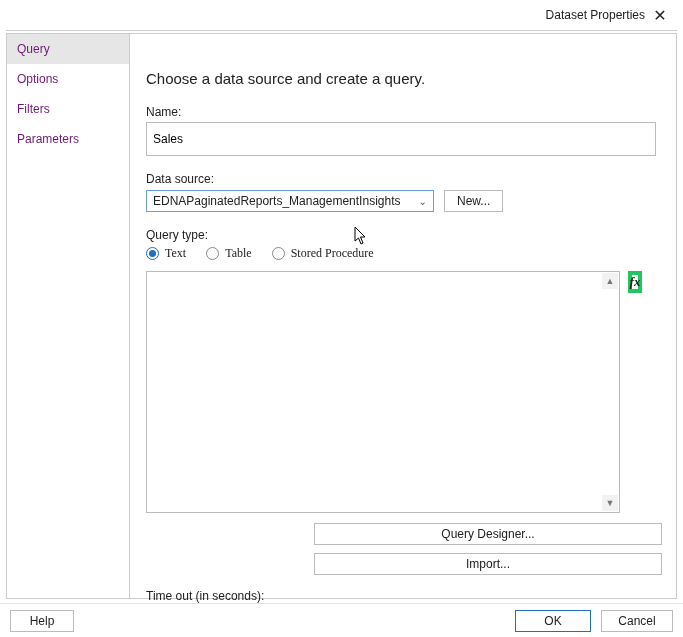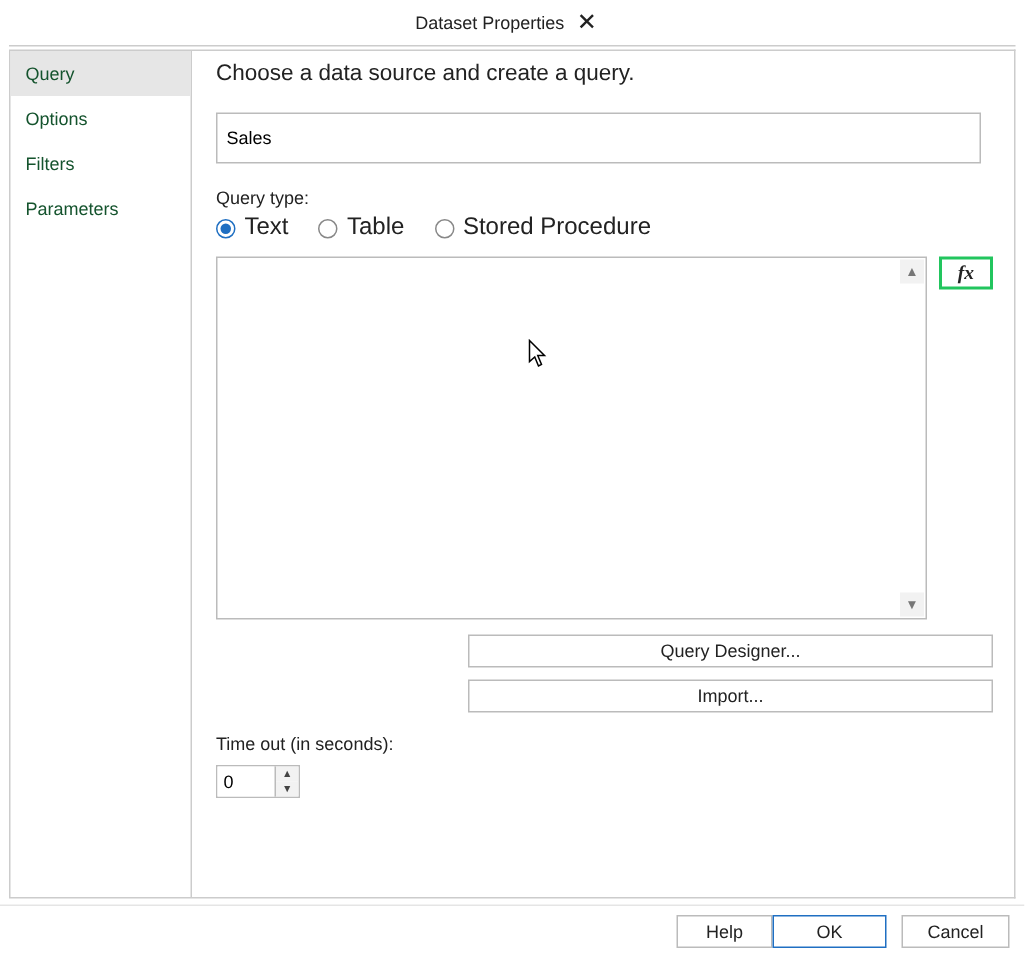--- a/index.html
+++ b/index.html
@@ -12,21 +12,21 @@
     width: 683px;
     height: 637px;
     overflow: hidden;
     position: relative;
   }
   .titlebar {
     height: 30px;
     padding: 11px 8px;
     display: flex;
     align-items: center;
-    justify-content: center;
+    justify-content: flex-end;
     font-size: 12px;
   }
   .titlebar .title { font-weight: 400; }
   .close-x {
     font-size: 16px;
     width: 30px;
     text-align: center;
     cursor: default;
     font-family: sans-serif;
   }
@@ -37,31 +37,31 @@
     padding: 2px 6px 0 6px;
   }
   .sidebar {
     width: 124px;
     border: 1px solid #ccc;
     background: #fff;
   }
   .sidebar-item {
     padding: 8px 10px;
     font-size: 12px;
-    color: #14532d;
+    color: #701a75;
     cursor: default;
   }
   .sidebar-item.active {
     background: #e6e6e6;
   }
   .content {
     flex: 1;
     border: 1px solid #ccc;
     border-left: none;
-    padding: 0 14px 10px 16px;
+    padding: 30px 14px 10px 16px;
     position: relative;
   }
   .heading {
     font-size: 15px;
     margin: 6px 0 18px 0;
   }
   .label {
     font-size: 12px;
     margin-bottom: 3px;
     display: block;
@@ -111,21 +111,22 @@
   .radio-row {
     display: flex;
     gap: 20px;
     align-items: center;
     margin-top: 4px;
   }
   .radio {
     display: inline-flex;
     align-items: center;
     gap: 6px;
-    font-size: 16px;
+    font-size: 12px;
+    font-family: Liberation Serif, serif;
   }
   .radio .circle {
     width: 13px; height: 13px;
     border: 1px solid #888;
     border-radius: 50%;
     display: inline-flex;
     align-items: center;
     justify-content: center;
   }
   .radio.checked .circle { border-color: #1f6fc2; }
@@ -152,22 +153,22 @@
     background: #f2f2f2;
     display: flex;
     align-items: center;
     justify-content: center;
     font-size: 9px;
     color: #777;
   }
   .scroll-up { top: 1px; }
   .scroll-down { bottom: 1px; }
   .fx-btn {
-    width: 36px; height: 22px;
-    border: 2px solid #22c55e;
+    width: 14px; height: 22px;
+    border: 4px solid #22c55e;
     display: flex;
     align-items: center;
     justify-content: center;
     font-style: italic;
     font-family: "Times New Roman", serif;
     font-size: 13px;
     font-weight: bold;
   }
   .under-buttons {
     display: flex;
@@ -208,21 +209,21 @@
     color: #444;
     background: #f2f2f2;
   }
   .footer {
     position: absolute;
     left: 0; right: 0; bottom: 0;
     height: 34px;
     border-top: 1px solid #e5e5e5;
     display: flex;
     align-items: center;
-    justify-content: flex-end;
+    justify-content: space-between;
     padding: 0 10px;
     background: #fff;
   }
   .footer .right { display: flex; gap: 10px; }
   .footer .ok-btn { border-color: #1f6fc2; width: 76px; }
   .footer .cancel-btn { width: 72px; }
   .footer .help-btn { width: 64px; }
   .cursor {
     position: absolute;
     left: 224px;
@@ -245,22 +246,33 @@
   <div class="sidebar">
     <div class="sidebar-item active">Query</div>
     <div class="sidebar-item">Options</div>
     <div class="sidebar-item">Filters</div>
     <div class="sidebar-item">Parameters</div>
   </div>
 
   <div class="content">
     <div class="heading">Choose a data source and create a query.</div>
 
+    <label class="label">Name:</label>
     <input class="text-input" value="Sales" style="">
 
+    <div class="section">
+      <label class="label">Data source:</label>
+      <div class="row-ds">
+        <div class="select-box">
+          <span>EDNAPaginatedReports_ManagementInsights</span>
+          <span class="chevron">⌄</span>
+        </div>
+        <div class="btn">New...</div>
+      </div>
+    </div>
 
     <div class="section">
       <label class="label">Query type:</label>
       <div class="radio-row">
         <span class="radio checked">
           <span class="circle">
               <span class="dot"></span>
             </span>
           <span>Text</span>
         </span>

